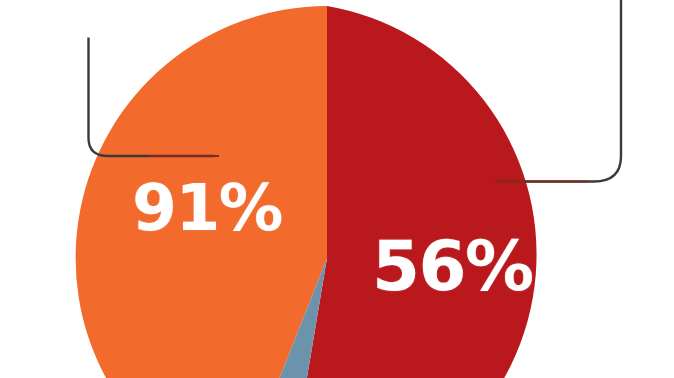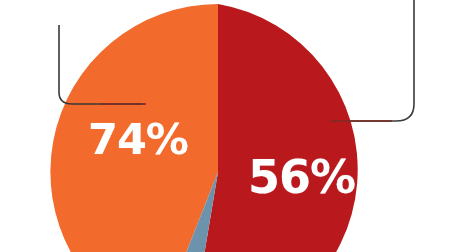--- a/index.html
+++ b/index.html
@@ -89,20 +89,20 @@
 
       <path fill="#6d92ab" d="M 218 172 L 190.3 337.6 A 168 168 0 0 1 156.3 328.1 Z"></path>
 
       <path class="leader" d="M 59 25 L 59 92 Q 59 104 72 104 L 143 104"></path>
       <path class="leader-tip" d="M 100 104 L 146 104"></path>
 
       <path class="leader" d="M 414 0 L 414 104 Q 414 121 396 121 L 350 121"></path>
       <path class="leader-tip" d="M 392 121 L 330 121"></path>
     </svg>
 
-    <div id="label-orange" class="slice-label" style="color: rgb(255, 255, 255);">74%</div>
+    <div id="label-orange" class="slice-label" style="color: rgb(255, 255, 255);">91%</div>
 
     <div id="label-red" class="slice-label" style="color: rgb(255, 255, 255);">56%</div>
 
 
   </div>
 
 </div>
 
 </body></html>

